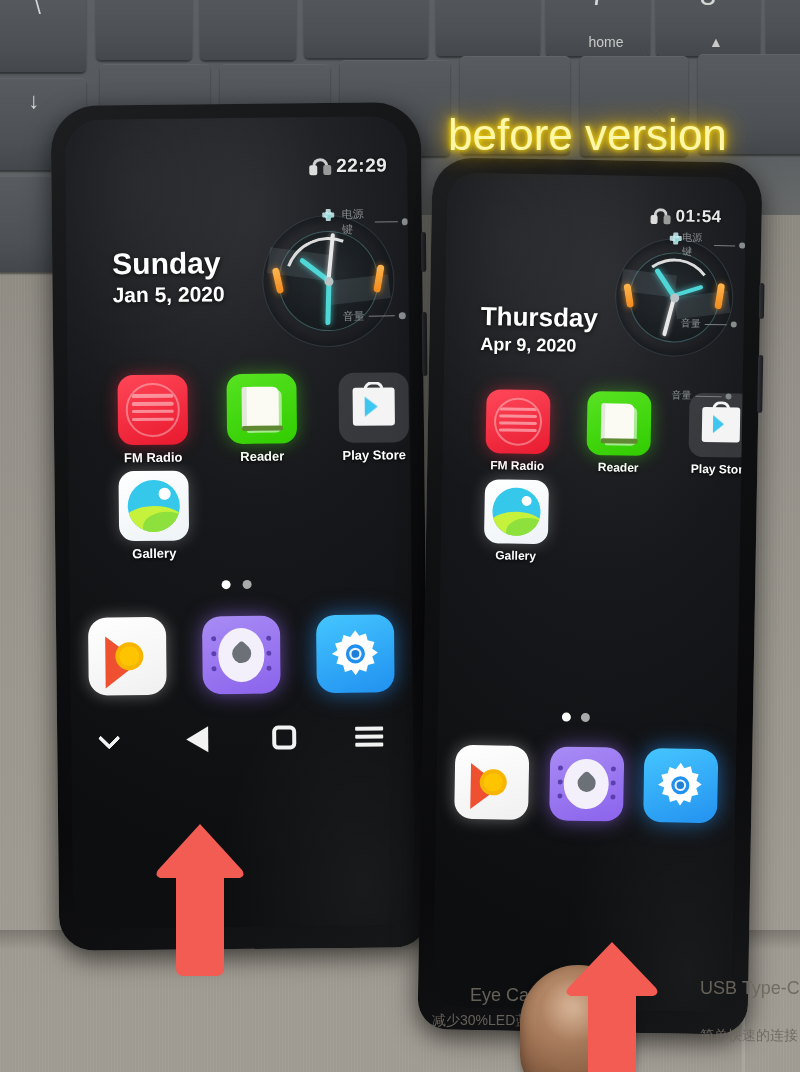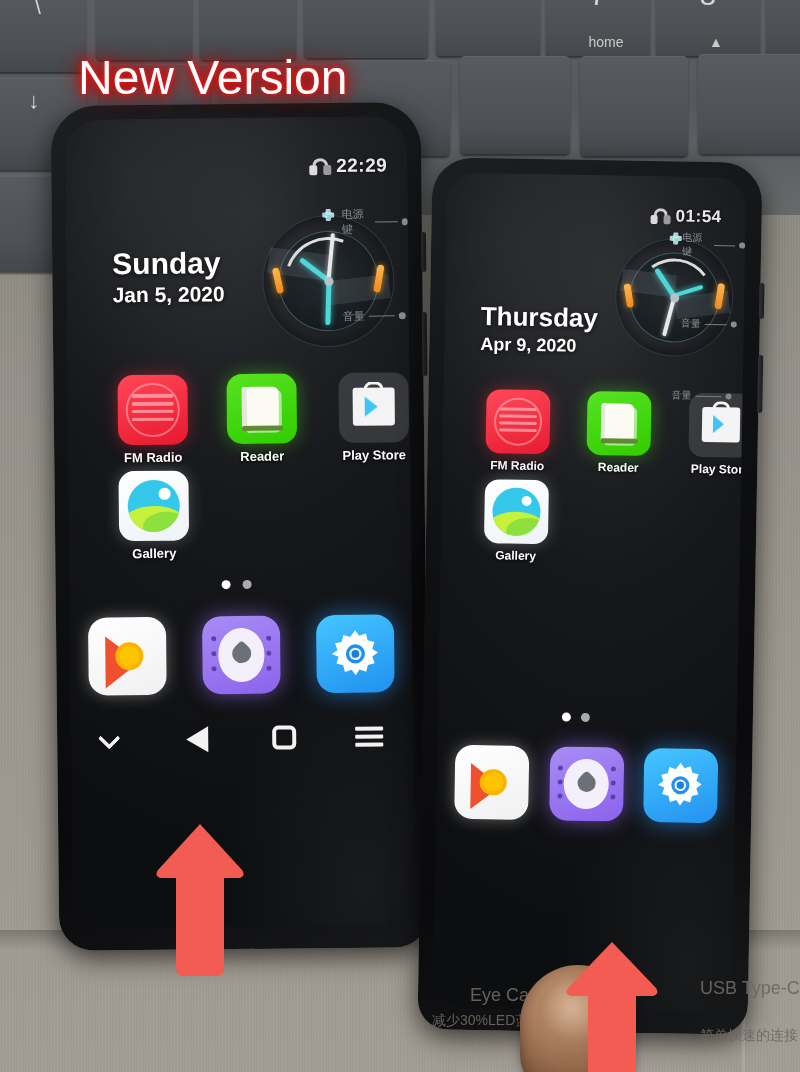--- a/index.html
+++ b/index.html
@@ -557,15 +557,15 @@
     <svg width="100" height="165" viewBox="0 0 100 165">
       <path d="M50 6 L92 52 Q96 57 90 60 L74 60 L74 150 Q74 158 66 158 L34 158 Q26 158 26 150 L26 60 L10 60 Q4 57 8 52 Z" fill="#f25c52"></path>
     </svg>
   </div>
   <div class="arrow" style="left:560px; top:938px;">
     <svg width="104" height="140" viewBox="0 0 104 140">
       <path d="M52 4 L96 50 Q100 56 93 58 L76 58 L76 136 Q76 140 70 140 L34 140 Q28 140 28 136 L28 58 L11 58 Q4 56 8 50 Z" fill="#f25c52"></path>
     </svg>
   </div>
 
-  <div class="annot annot-new">New Version</div>
+  <div class="annot annot-before">before version</div>
 
 </div>
 
 </body></html>

